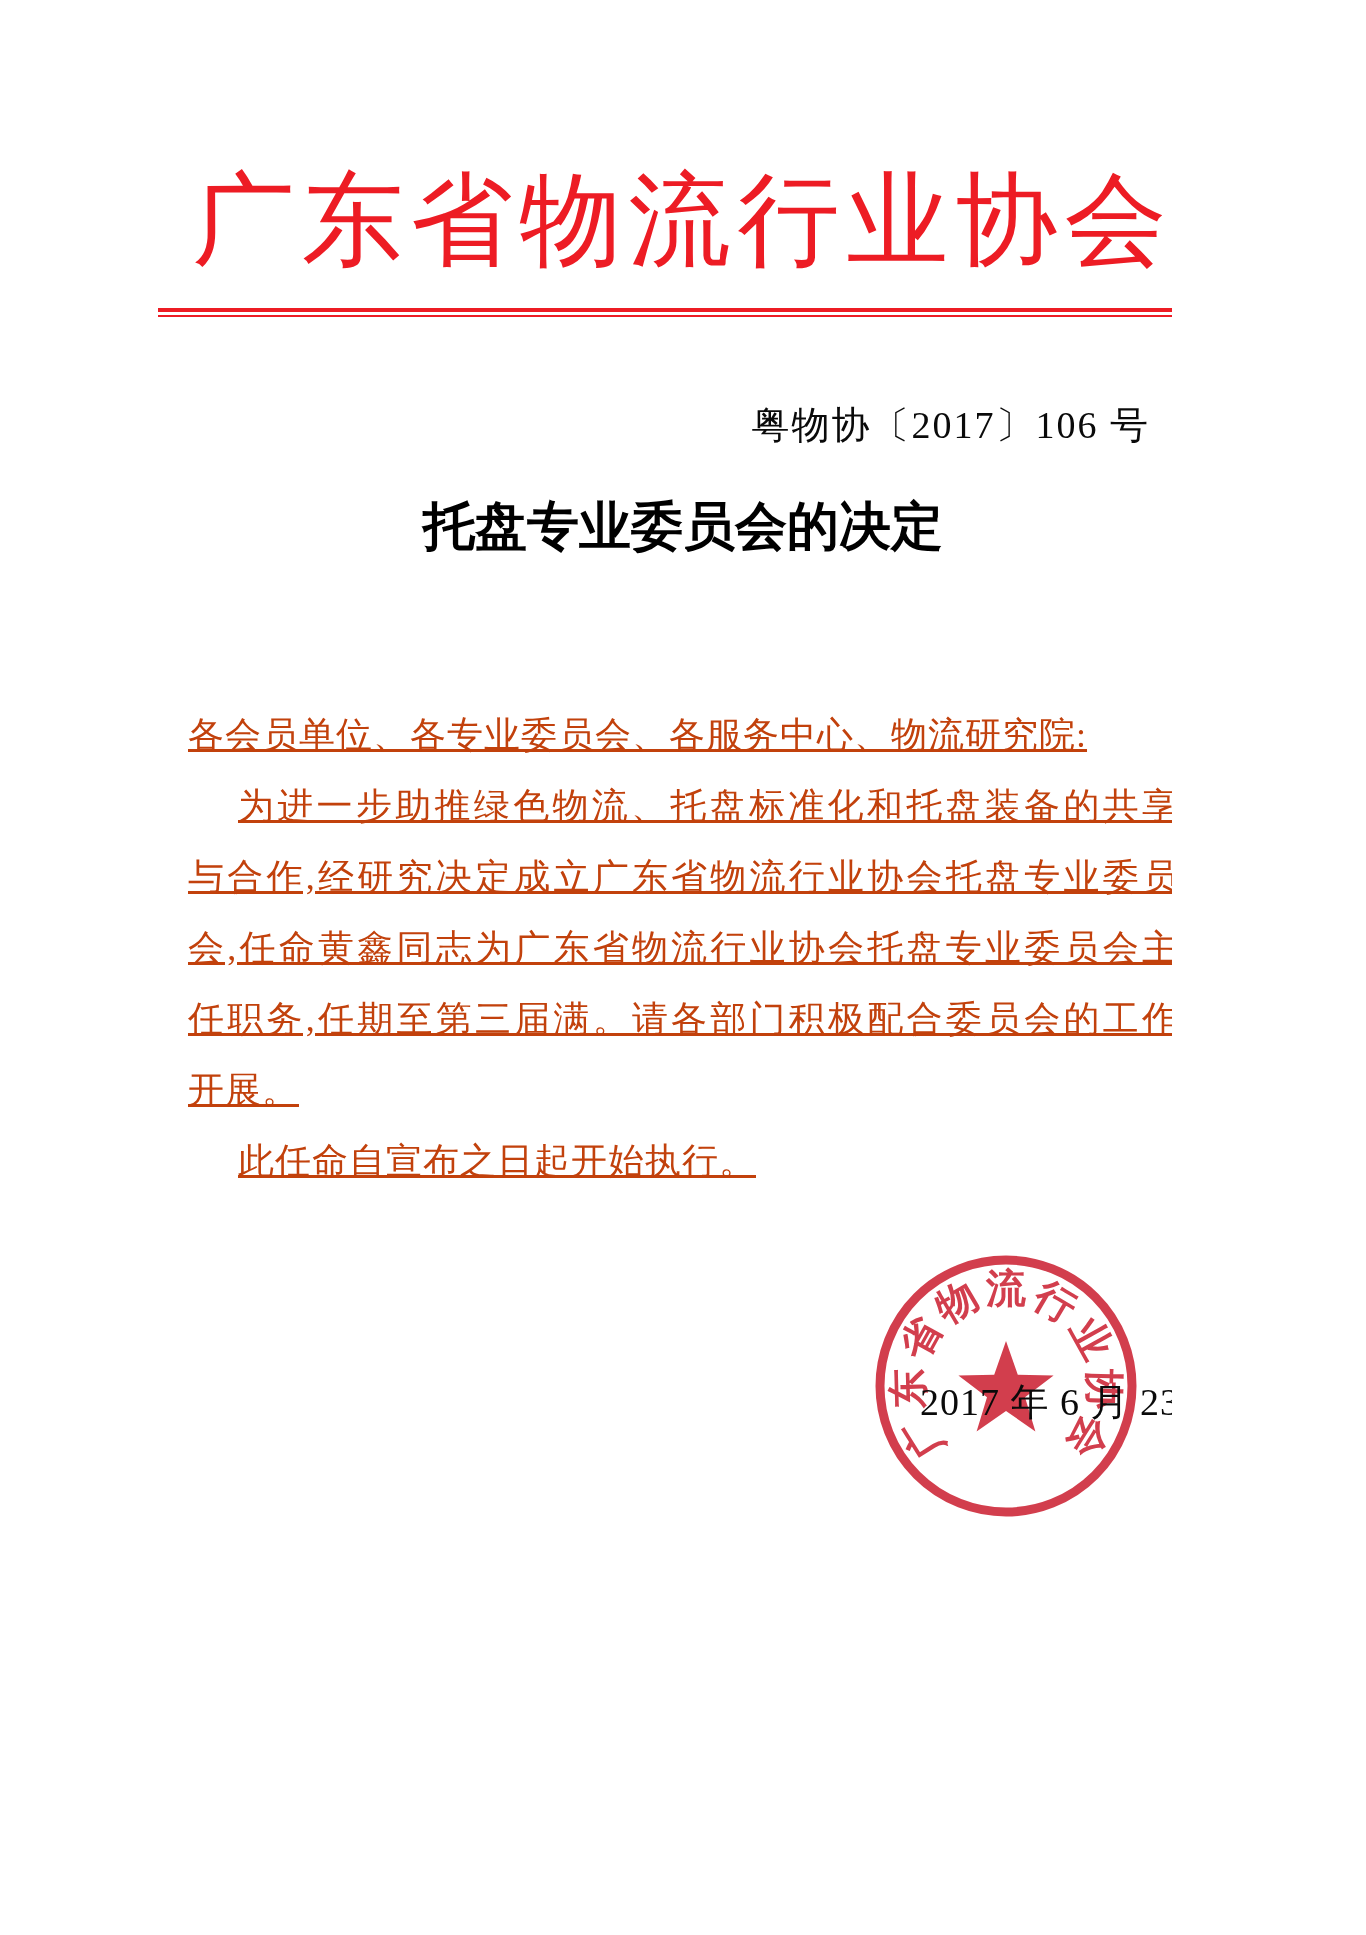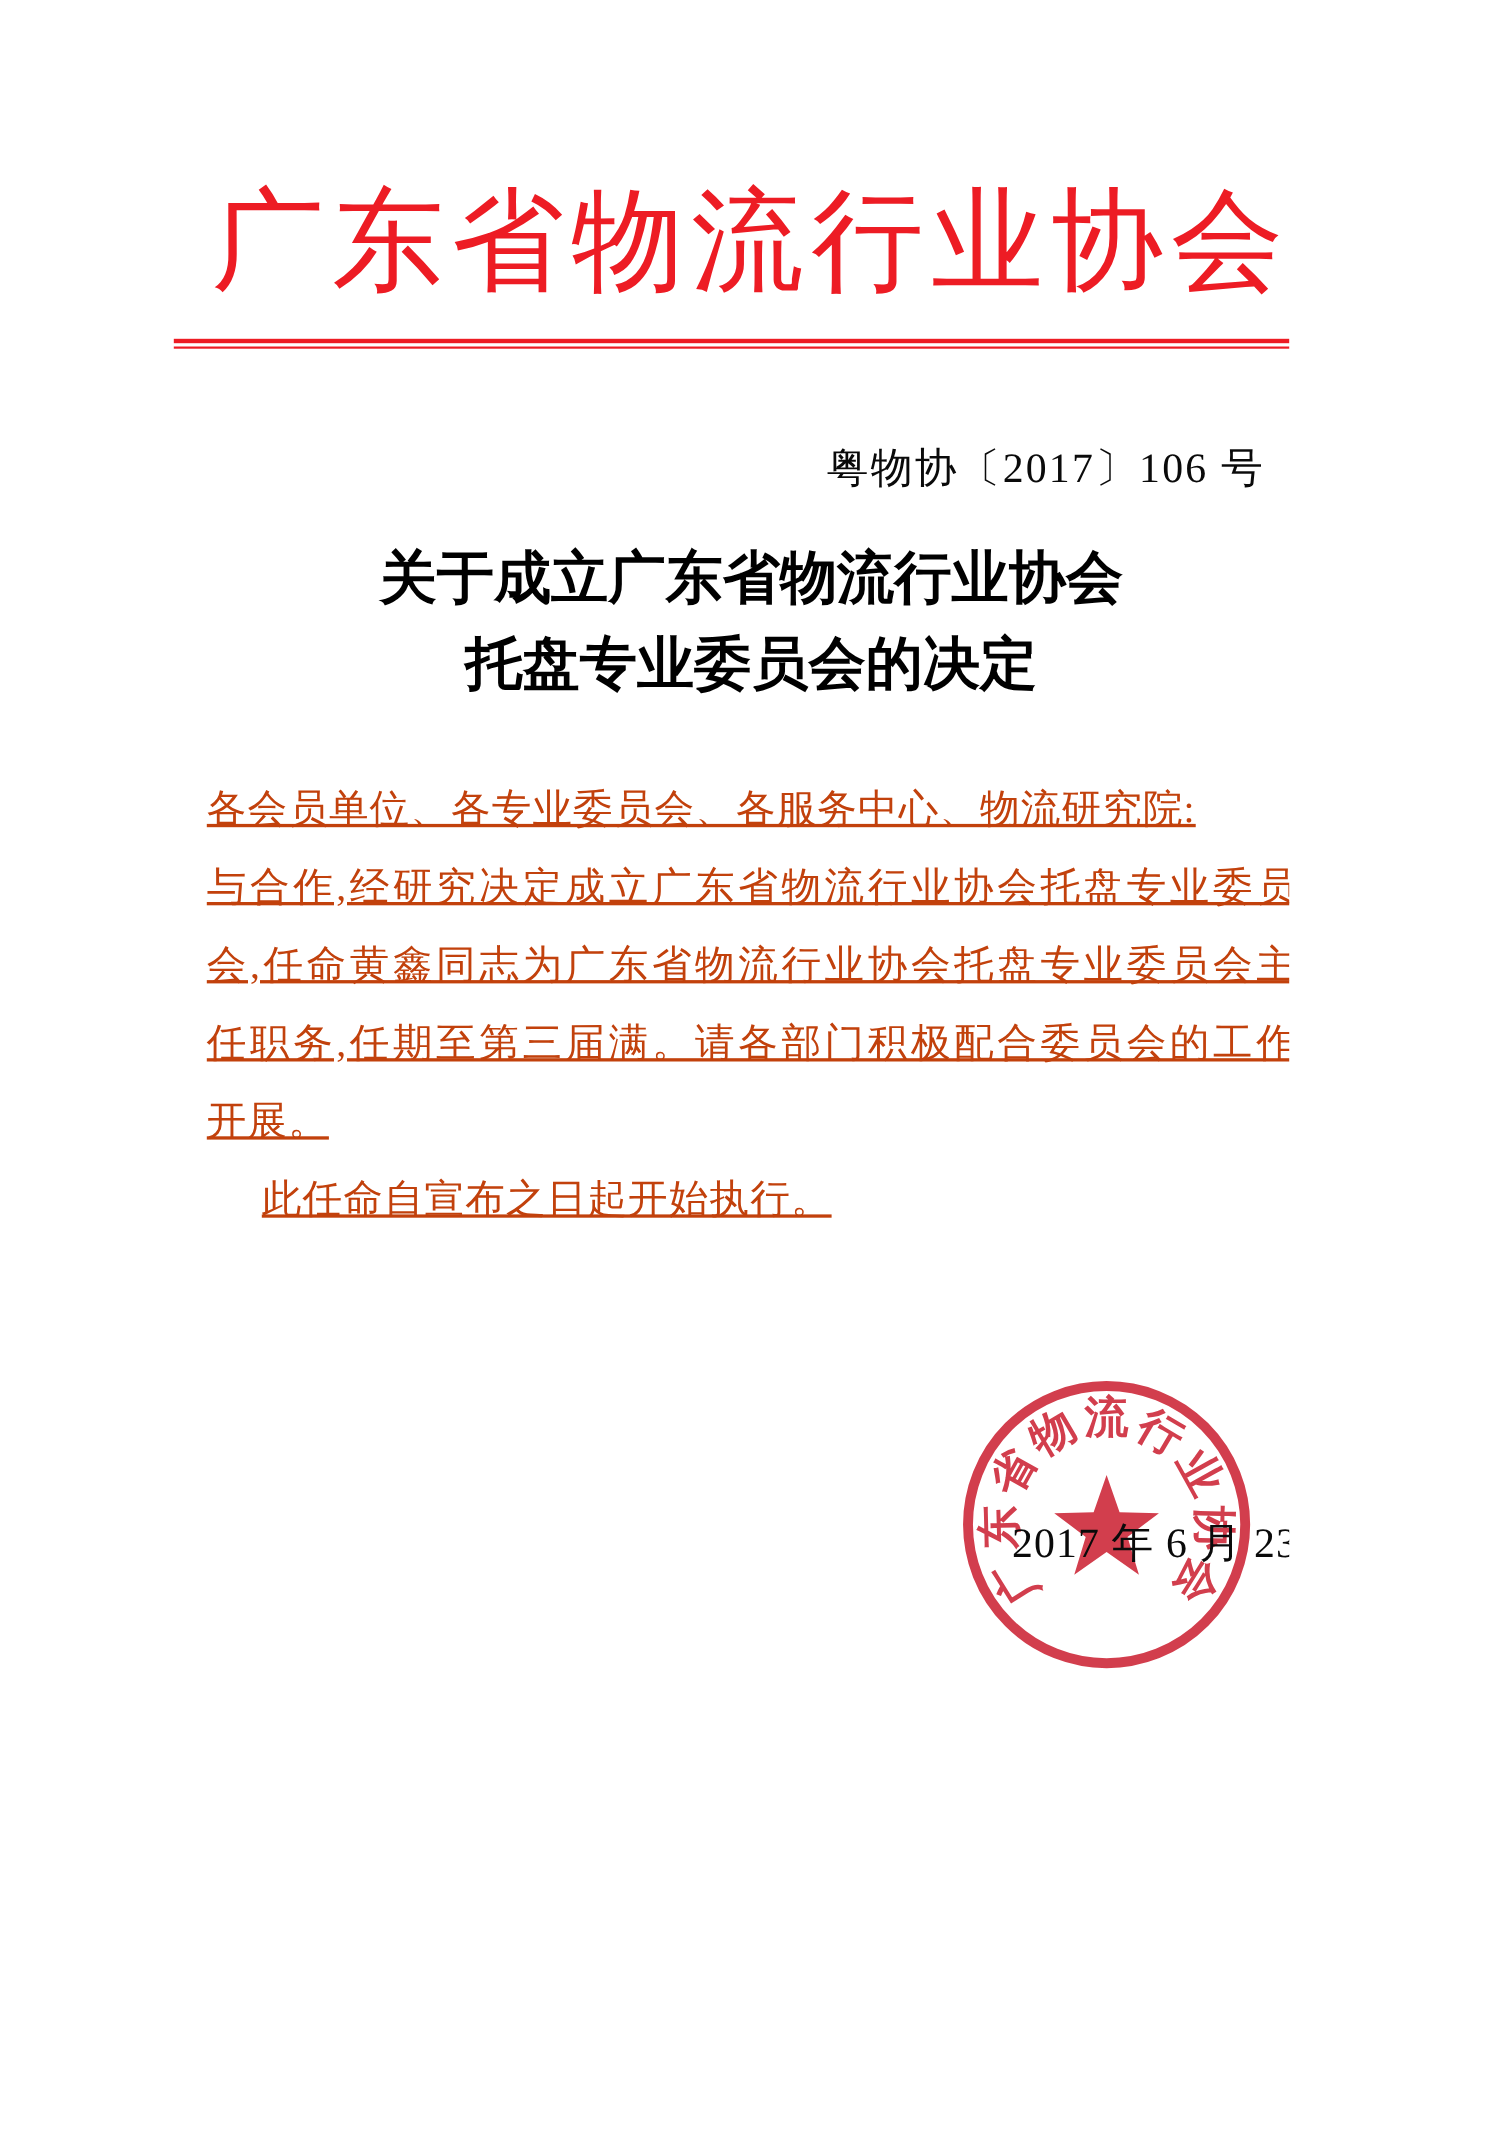--- a/index.html
+++ b/index.html
@@ -47,26 +47,26 @@
 
 <div class="page">
 
   <div class="org-title">广东省物流行业协会</div>
 
   <div class="header-rule"></div>
 
   <div class="doc-number">粤物协〔2017〕106 号</div>
 
   <div class="doc-title">
-    <div>关于成立广东省物流行业协会</div>
     <div>托盘专业委员会的决定</div>
   </div>
 
   <div class="body-block">
     <div class="body-line">各会员单位、各专业委员会、各服务中心、物流研究院:</div>
+    <div class="body-line indent justify">为进一步助推绿色物流、托盘标准化和托盘装备的共享</div>
     <div class="body-line justify">与合作,经研究决定成立广东省物流行业协会托盘专业委员</div>
     <div class="body-line justify">会,任命黄鑫同志为广东省物流行业协会托盘专业委员会主</div>
     <div class="body-line justify">任职务,任期至第三届满。请各部门积极配合委员会的工作</div>
     <div class="body-line">开展。</div>
     <div class="body-line indent">此任命自宣布之日起开始执行。</div>
   </div>
 
   <div class="issue-date">2017 年 6 月 23 日</div>
 
   <svg class="seal" viewBox="0 0 272 272" xmlns="http://www.w3.org/2000/svg">

